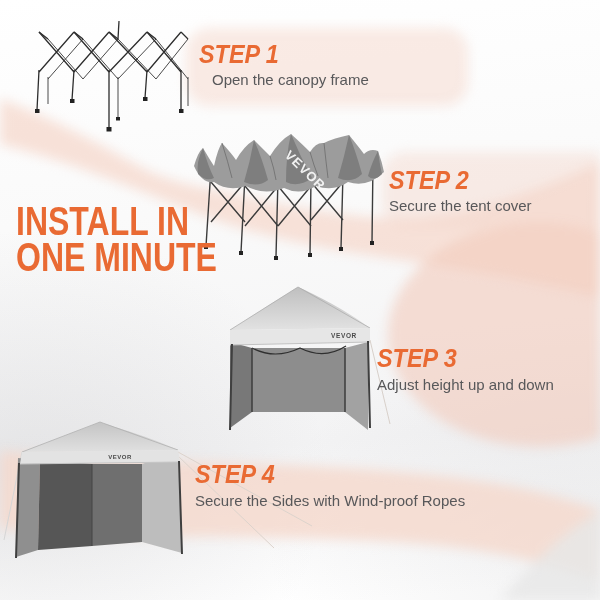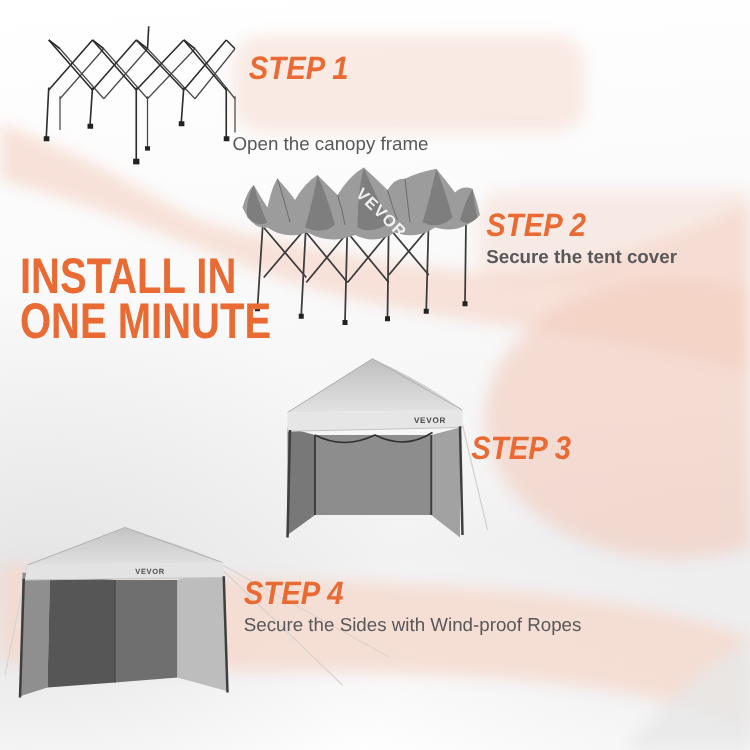--- a/index.html
+++ b/index.html
@@ -20,22 +20,22 @@
   .art4{left:12px;top:418px;width:176px;height:142px;}
   .step-label{
     position:absolute;color:var(--accent,#E96A33);
     font-weight:bold;font-style:italic;font-size:26px;line-height:26px;
     transform:scaleX(.9);transform-origin:left top;white-space:nowrap;
   }
   .step-desc{
     position:absolute;color:var(--text-gray,#58585A);
     font-size:15px;line-height:18px;white-space:nowrap;
   }
-  .lbl1{left:199px;top:41px;} .dsc1{left:186px;top:71px;margin-top:36px;}
-  .lbl2{left:389px;top:167px;} .dsc2{left:389px;top:197px;font-weight:bold;}
+  .lbl1{left:199px;top:41px;} .dsc1{left:212px;top:71px;}
+  .lbl2{left:389px;top:167px;} .dsc2{left:389px;top:197px;}
   .lbl3{left:377px;top:345px;} .dsc3{left:377px;top:376px;}
   .lbl4{left:195px;top:461px;} .dsc4{left:195px;top:492px;}
   .headline{
     position:absolute;left:16px;top:203px;margin:0;
     color:var(--accent,#E96A33);font-size:40px;line-height:36px;font-weight:bold;
     letter-spacing:0px;transform:scaleX(.8);transform-origin:left top;white-space:nowrap;
   }
   .headline span{display:block;}
   .subtitle{
     position:absolute;left:16px;top:298px;margin:0;
@@ -159,17 +159,18 @@
     <span>ONE MINUTE</span>
   </h1>
 
   <div class="step-label lbl1">STEP 1</div>
   <div class="step-desc dsc1">Open the canopy frame</div>
 
   <div class="step-label lbl2">STEP 2</div>
   <div class="step-desc dsc2">Secure the tent cover</div>
 
   <div class="step-label lbl3">STEP 3</div>
+  <div class="step-desc dsc3">Adjust height up and down</div>
 
   <div class="step-label lbl4">STEP 4</div>
   <div class="step-desc dsc4">Secure the Sides with Wind-proof Ropes</div>
 
 </div>
 
 </body></html>

